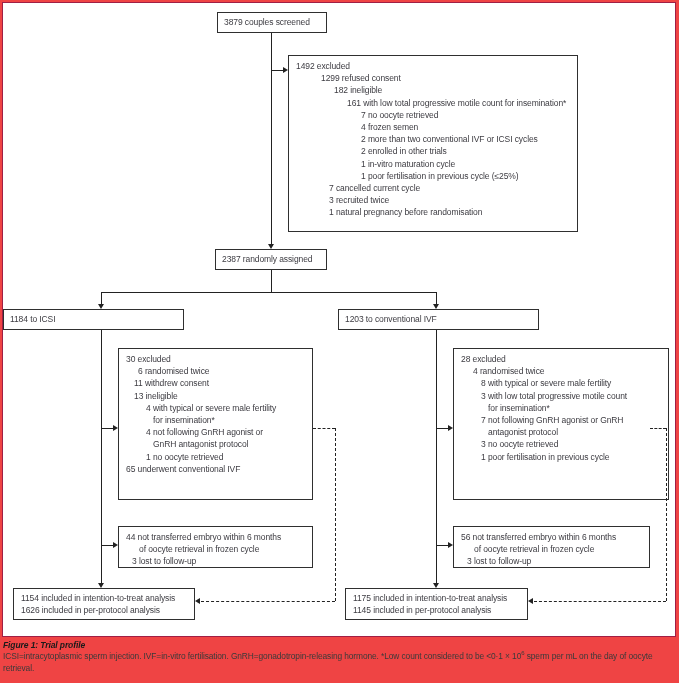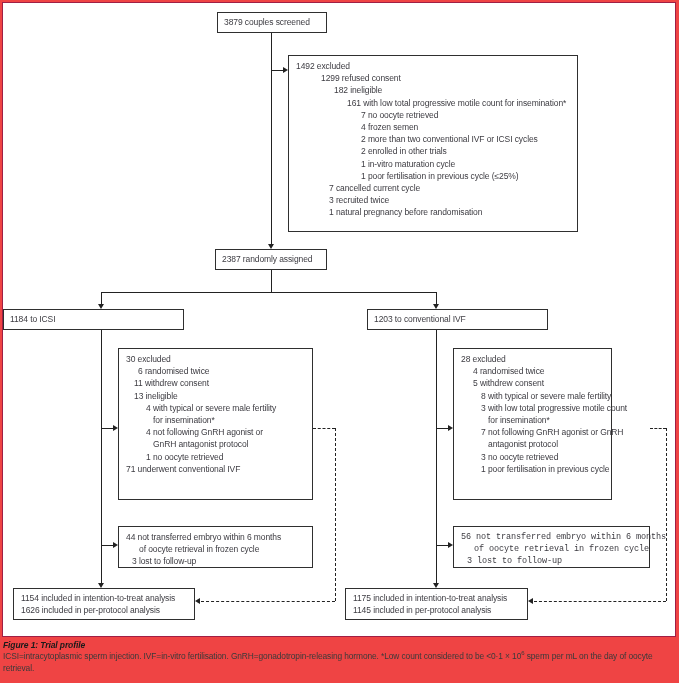--- a/index.html
+++ b/index.html
@@ -68,57 +68,56 @@
   </div>
 
   <div class="box single" style="left:215px;top:249px;width:112px;height:21px;">
     <span>2387 randomly assigned</span>
   </div>
 
   <div class="box single" style="left:3px;top:309px;width:181px;height:21px;">
     <span>1184 to ICSI</span>
   </div>
 
-  <div class="box single" style="left:367px;top:309px;width:181px;height:21px;">
+  <div class="box single" style="left:338px;top:309px;width:201px;height:21px;">
     <span>1203 to conventional IVF</span>
   </div>
 
   <div class="box multi" style="left:118px;top:348px;width:195px;height:152px;">
     <div class="fl" style="padding-left:0px">30 excluded</div>
     <div class="fl" style="padding-left:12px">6 randomised twice</div>
     <div class="fl" style="padding-left:8px">11 withdrew consent</div>
     <div class="fl" style="padding-left:8px">13 ineligible</div>
     <div class="fl" style="padding-left:20px">4 with typical or severe male fertility</div>
     <div class="fl" style="padding-left:27px">for insemination*</div>
     <div class="fl" style="padding-left:20px">4 not following GnRH agonist or</div>
     <div class="fl" style="padding-left:27px">GnRH antagonist protocol</div>
     <div class="fl" style="padding-left:20px">1 no oocyte retrieved</div>
-    <div class="fl" style="padding-left:0px">71 underwent conventional IVF</div>
+    <div class="fl" style="padding-left:0px">65 underwent conventional IVF</div>
   </div>
 
-  <div class="box multi" style="left:453px;top:348px;width:159px;height:152px;">
+  <div class="box multi" style="left:453px;top:348px;width:216px;height:152px;">
     <div class="fl" style="padding-left:0px">28 excluded</div>
     <div class="fl" style="padding-left:12px">4 randomised twice</div>
-    <div class="fl" style="padding-left:12px">5 withdrew consent</div>
     <div class="fl" style="padding-left:20px">8 with typical or severe male fertility</div>
     <div class="fl" style="padding-left:20px">3 with low total progressive motile count</div>
     <div class="fl" style="padding-left:27px">for insemination*</div>
     <div class="fl" style="padding-left:20px">7 not following GnRH agonist or GnRH</div>
     <div class="fl" style="padding-left:27px">antagonist protocol</div>
     <div class="fl" style="padding-left:20px">3 no oocyte retrieved</div>
     <div class="fl" style="padding-left:20px">1 poor fertilisation in previous cycle</div>
   </div>
 
   <div class="box multi" style="left:118px;top:526px;width:195px;height:42px;">
     <div class="fl" style="padding-left:0px">44 not transferred embryo within 6 months</div>
     <div class="fl" style="padding-left:13px">of oocyte retrieval in frozen cycle</div>
     <div class="fl" style="padding-left:6px">3 lost to follow-up</div>
   </div>
 
-  <div class="box multi" style="left:453px;top:526px;width:197px;height:42px;font-family:Liberation Mono, monospace;">
+  <div class="box multi" style="left:453px;top:526px;width:197px;height:42px;">
     <div class="fl" style="padding-left:0px">56 not transferred embryo within 6 months</div>
     <div class="fl" style="padding-left:13px">of oocyte retrieval in frozen cycle</div>
     <div class="fl" style="padding-left:6px">3 lost to follow-up</div>
   </div>
 
   <div class="box multi" style="left:13px;top:588px;width:182px;height:32px;padding-top:3px;">
     <div class="fl" style="padding-left:0px">1154 included in intention-to-treat analysis</div>
     <div class="fl" style="padding-left:0px">1626 included in per-protocol analysis</div>
   </div>
 

